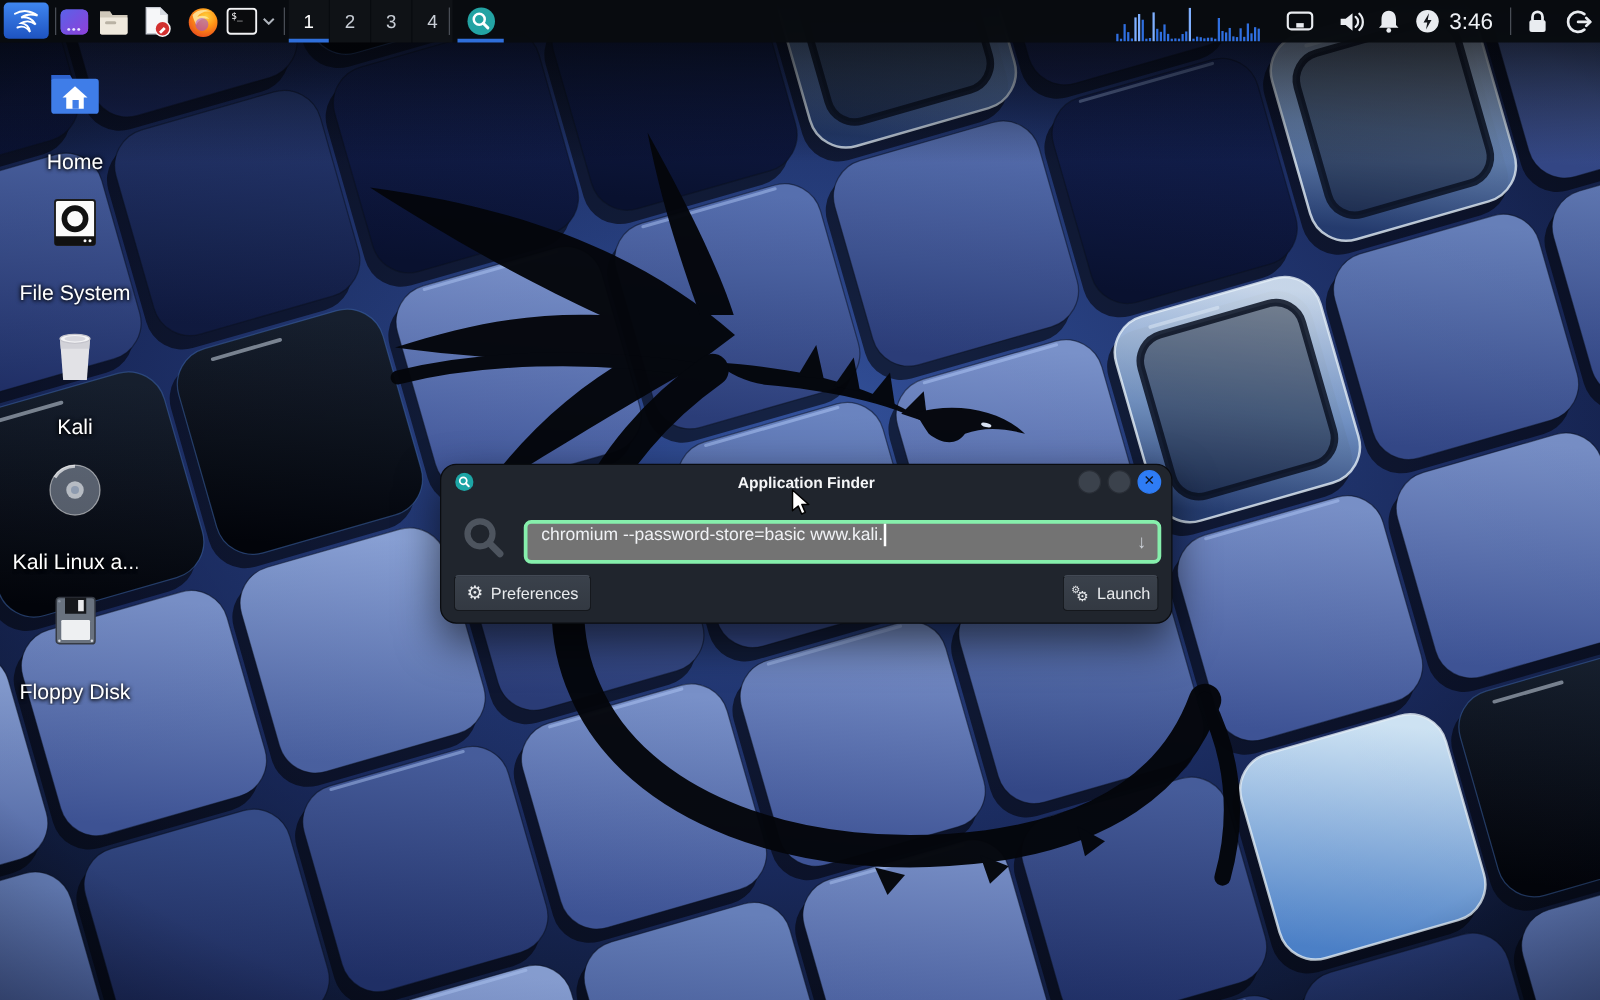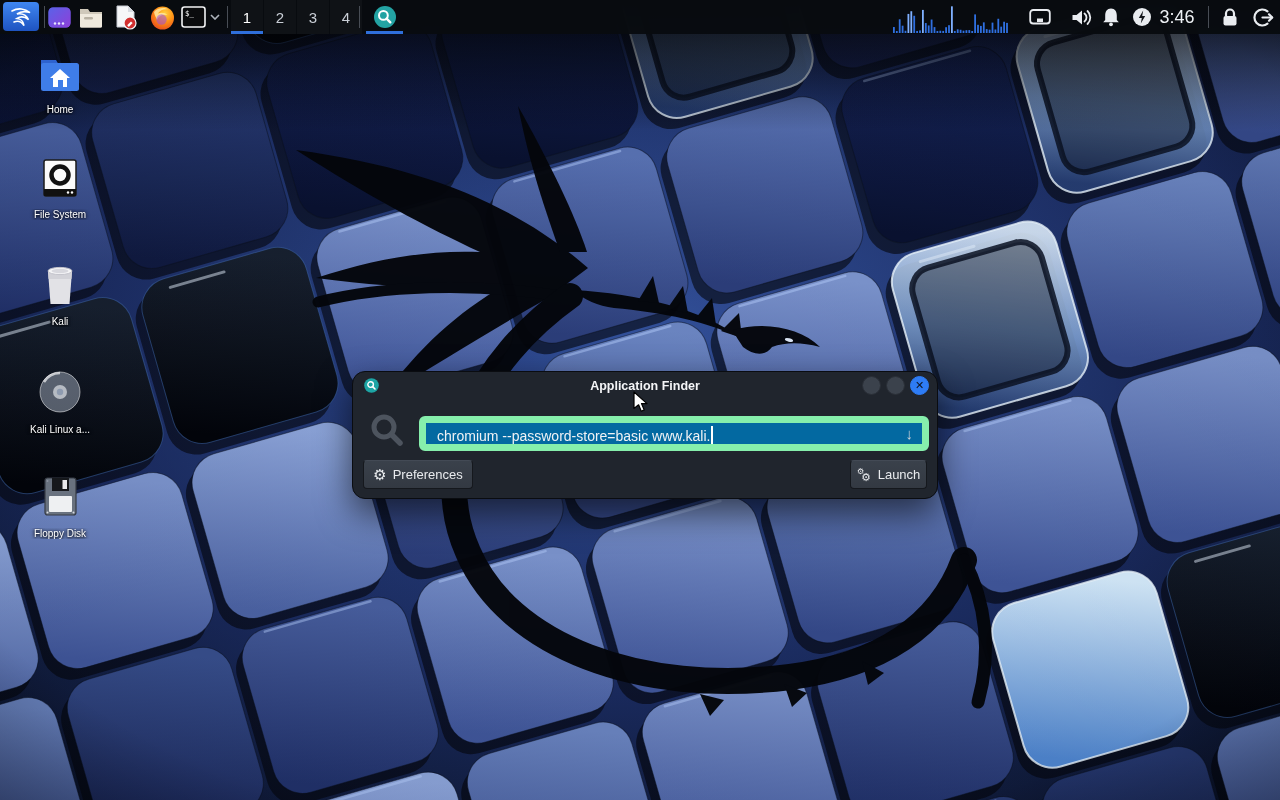--- a/index.html
+++ b/index.html
@@ -18,35 +18,35 @@
           color:#c9ced6;font-size:15px;background:rgba(255,255,255,0.03);margin-right:1px;}
   .ws-btn.active{color:#fff;}
   .ws-btn.active::after,.task-item.active::after{content:"";position:absolute;left:0;right:0;bottom:0;height:3px;background:#2f6fdb;}
   .task-item{position:absolute;left:366px;top:0;width:37px;height:34px;display:flex;align-items:center;justify-content:center;}
   .tray-icon{position:absolute;top:0;height:34px;display:flex;align-items:center;justify-content:center;}
   .clock{position:absolute;left:1156px;top:0;width:42px;height:34px;display:flex;align-items:center;justify-content:center;
          color:#eef1f5;font-size:18px;}
   
   .desk-item{position:absolute;left:10px;width:100px;text-align:center;z-index:10;}
   .desk-item .ic{display:flex;justify-content:center;}
-  .desk-item .lbl{margin-top:8px;color:#fff;font-size:10px;text-shadow:0 1px 3px #000,0 0 4px rgba(0,0,0,.9);
+  .desk-item .lbl{margin-top:24px;color:#fff;font-size:17px;text-shadow:0 1px 3px #000,0 0 4px rgba(0,0,0,.9);
                   white-space:nowrap;overflow:hidden;}
   
   .dialog{position:absolute;left:352px;top:371px;width:586px;height:128px;background:#20252d;border:1px solid #0a0c10;
           border-radius:13px;box-shadow:0 14px 34px rgba(0,0,0,.6);z-index:50;box-sizing:border-box;}
   .dlg-titlebar{position:relative;height:27px;display:flex;align-items:center;}
   .dlg-title{position:absolute;left:0;right:0;text-align:center;color:#f4f5f7;font-size:12.5px;font-weight:bold;}
   .dlg-icon{position:absolute;left:11px;top:6px;}
   .dlg-btns{position:absolute;right:8px;top:4px;display:flex;gap:5px;}
   .circ{width:19px;height:19px;border-radius:50%;background:#3b424c;border:1px solid #2a2f37;box-sizing:border-box;}
   .circ.close{background:#2e7cf5;border-color:#2e7cf5;display:flex;align-items:center;justify-content:center;
               color:#0d1420;font-size:11px;font-weight:bold;line-height:1;}
   .dlg-row2{position:absolute;left:0;top:38px;width:100%;height:40px;}
-  .entry{position:absolute;left:66px;top:6px;width:510px;height:35px;box-sizing:border-box;background:#0369a1;
-         border:7px solid #86efac;border-radius:6px;display:flex;align-items:flex-end;color:#f0f2f5;font-size:14px;}
+  .entry{position:absolute;left:66px;top:6px;width:510px;height:35px;box-sizing:border-box;background:#737373;
+         border:3px solid #86efac;border-radius:6px;display:flex;align-items:flex-start;color:#f0f2f5;font-size:14px;}
   .entry .txt{margin-left:11px;white-space:pre;}
   .entry .caret{width:2px;height:18px;background:#fff;margin-left:1px;}
   .entry .drop{position:absolute;right:9px;top:0;bottom:0;display:flex;align-items:center;color:#cdd2d9;font-size:15px;}
   .dlg-row3{position:absolute;left:0;bottom:9px;width:100%;height:29px;}
   .btn{position:absolute;height:29px;box-sizing:border-box;border:1px solid #15181d;border-top-color:#434a55;
        border-radius:4px;background:linear-gradient(180deg,#3a414b,#333942);color:#e9ebee;font-size:13px;
        display:flex;align-items:center;justify-content:center;gap:6px;}
   .btn .gear{font-size:15px;line-height:1;}
   
   #cursor{position:absolute;left:633px;top:391px;z-index:90;}

